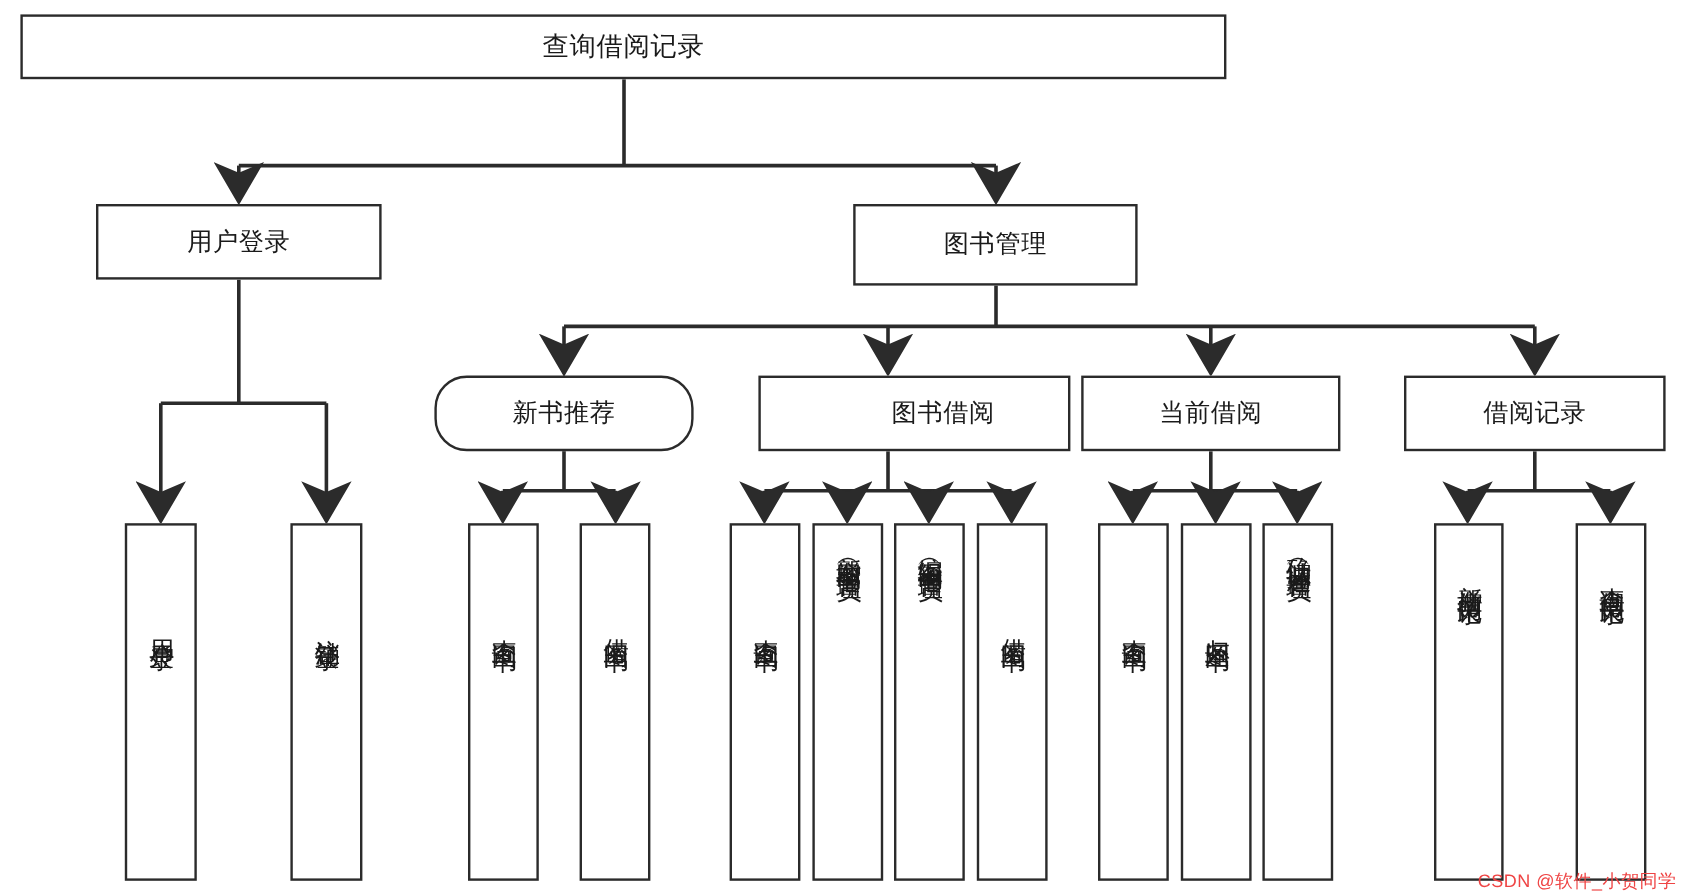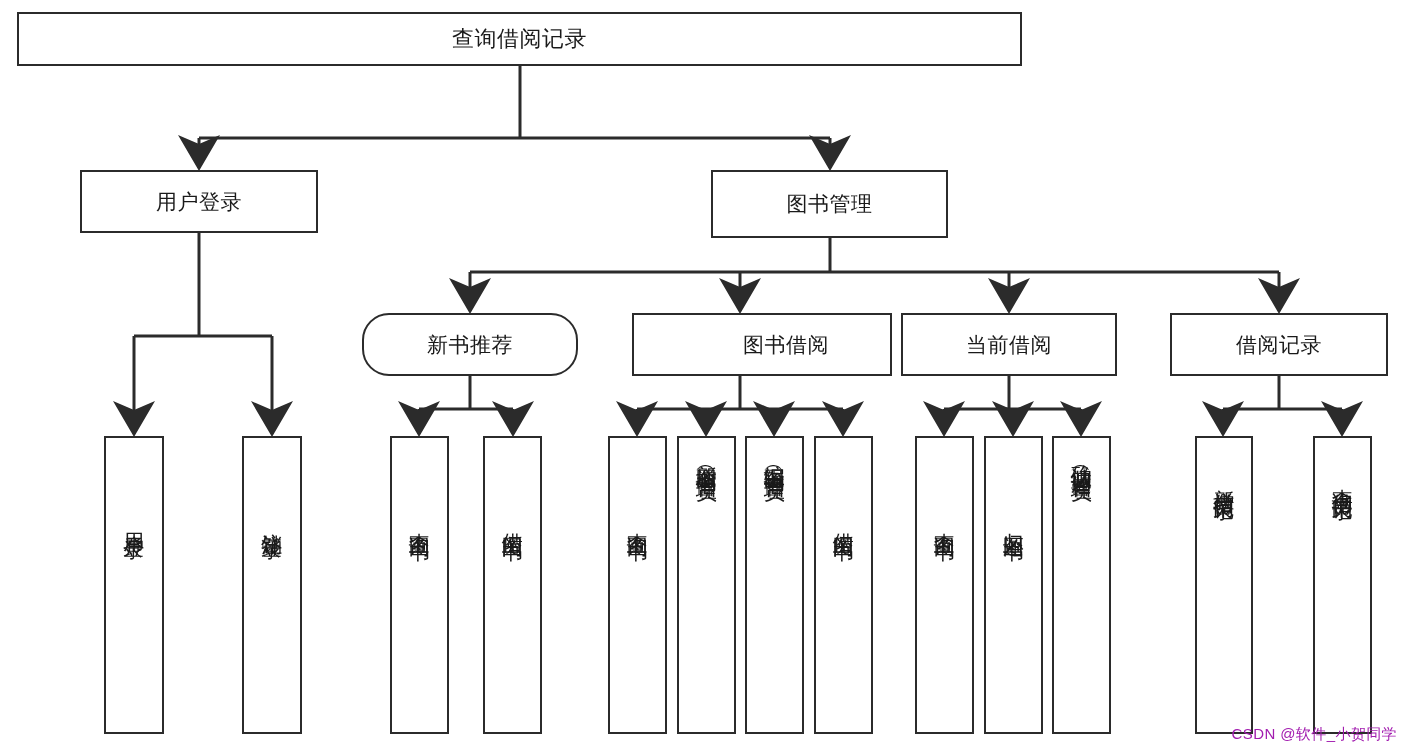--- a/index.html
+++ b/index.html
@@ -68,21 +68,21 @@
     padding-top: 78px;
   }
   .node.vert.mid3 {
     padding-top: 34px;
   }
   #watermark {
     position: absolute;
     right: 8px;
     bottom: 3px;
     font-size: 15px;
-    color: #a21caf;
+    color: #ef4444;
     letter-spacing: 0.4px;
     white-space: nowrap;
   }
 </style>
 </head>
 <body>
 
 <div id="diagram-root">
 
   <svg id="edge-layer" viewBox="0 0 1405 747" width="1405" height="747">

